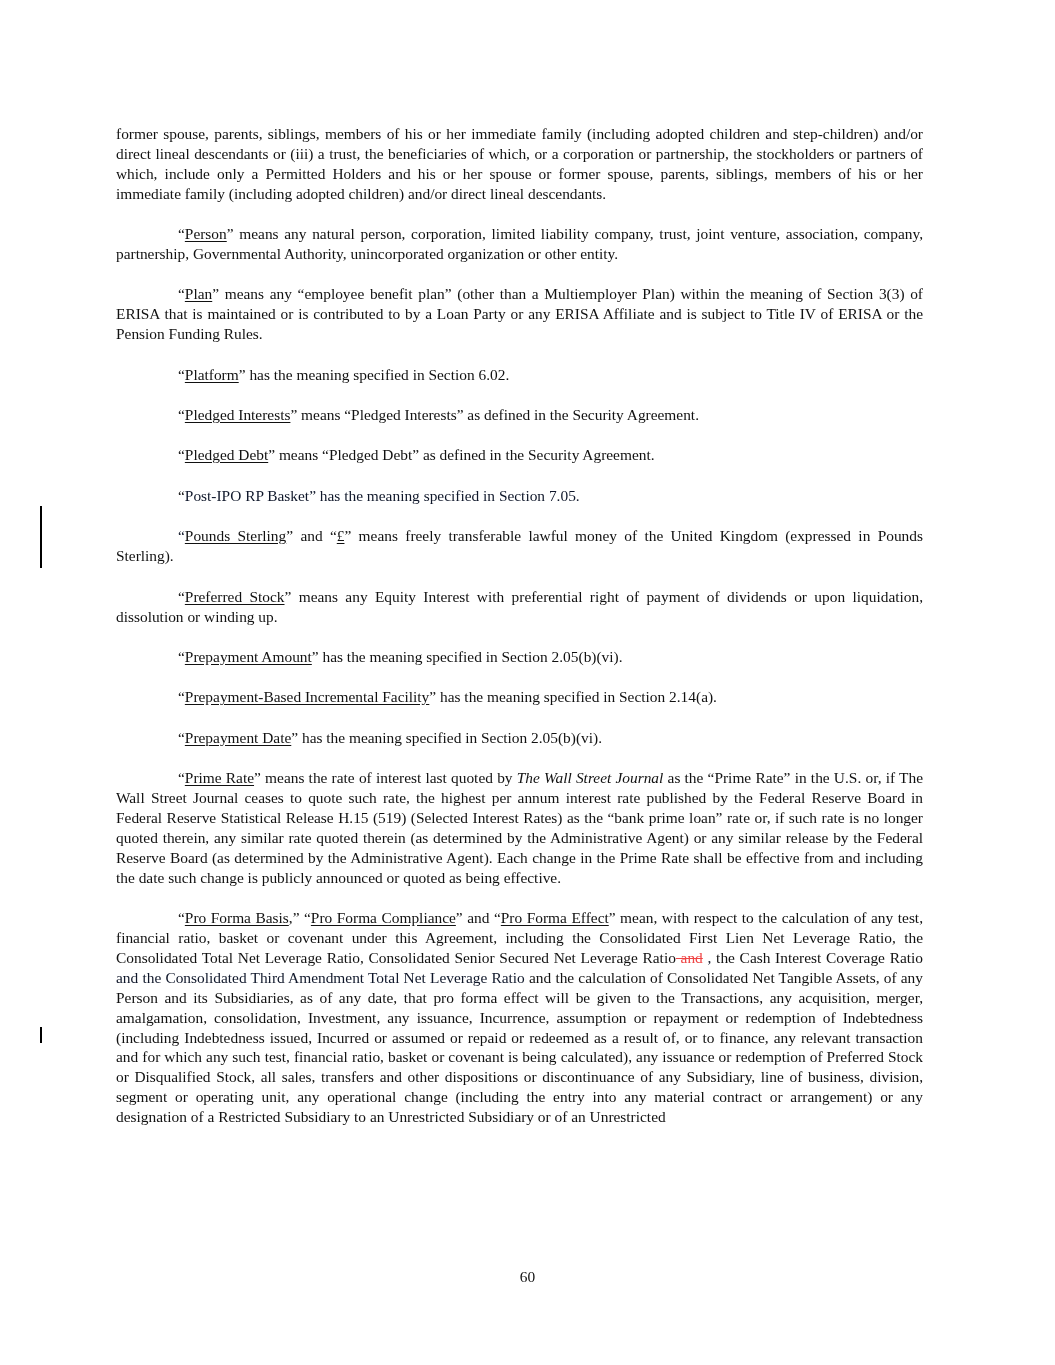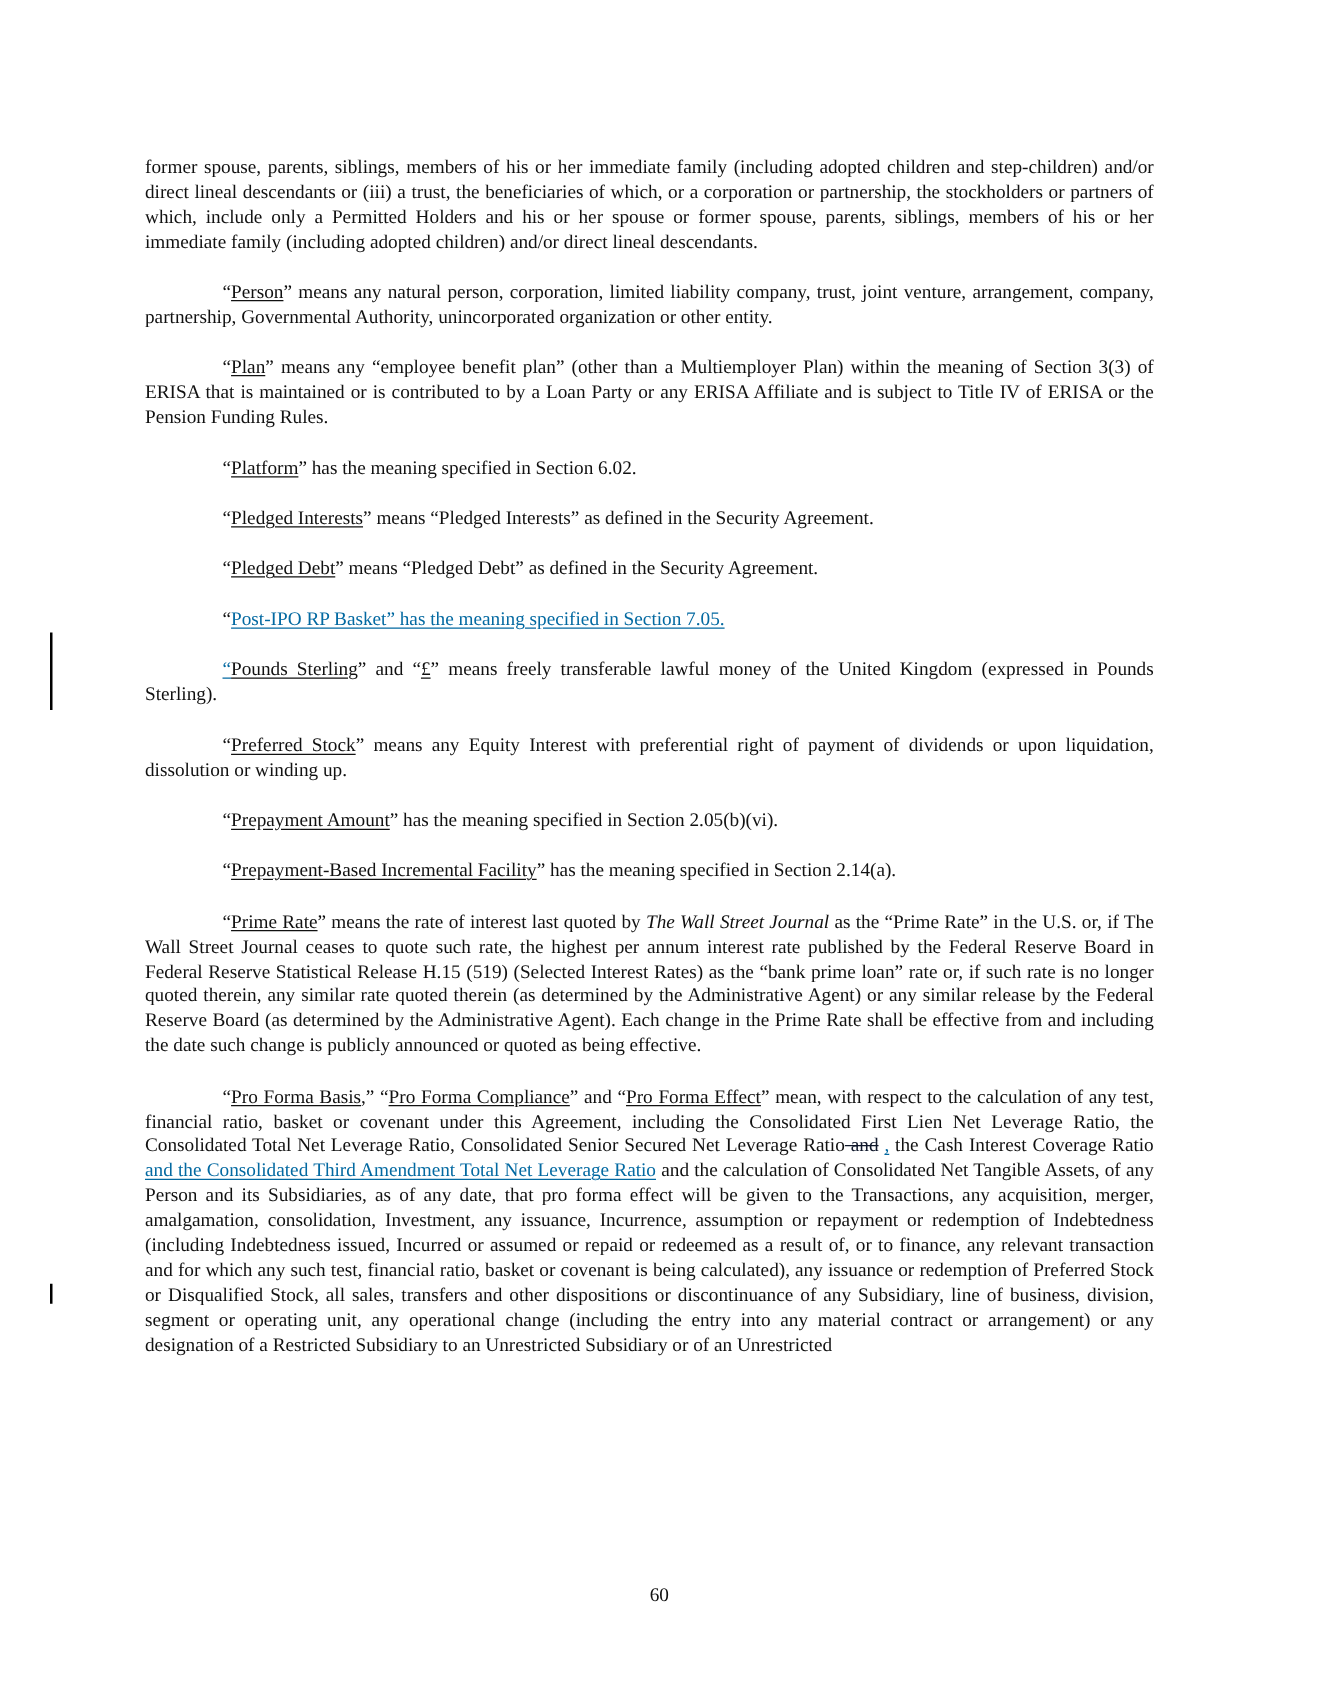--- a/index.html
+++ b/index.html
@@ -4,59 +4,60 @@
   <style>
     html, body { margin: 0; padding: 0; background: #ffffff; }
     body { width: 1055px; height: 1365px; position: relative; overflow: hidden; }
     .page {
       position: absolute; left: 116px; top: 124px; width: 807px;
       font-family: "Liberation Serif", serif; font-size: 15.4px; line-height: 19.9px; color: #111;
     }
     .para { margin: 0 0 20.5px 0; text-align: justify; }
     .indent { text-indent: 62px; }
     .term { text-decoration: underline; text-underline-offset: 2px; margin-top: 40px; }
-    .ins { color: #0369a1; text-decoration: underline; text-underline-offset: 2px; }
-    .del { color: #0f172a; text-decoration: line-through; }
+    .ins { color: #0f172a; text-underline-offset: 2px; }
+    .del { color: #ef4444; text-decoration: line-through; }
     .it { font-style: italic; }
     .change-bar { position: absolute; left: 40px; width: 2px; background: #000; }
     .page-number {
       position: absolute; left: 0; width: 1055px; top: 1268px; text-align: center;
       font-family: "Liberation Serif", serif; font-size: 15.4px; color: #111;
     }
   </style>
 </head>
 <body>
 
 <div class="change-bar" style="top:506px;height:62px;"></div>
 <div class="change-bar" style="top:1027px;height:16px;"></div>
 
 <div class="page">
 
   <p class="para"><span>former spouse, parents, siblings, members of his or her immediate family (including adopted children and step-children) and/or direct lineal descendants or (iii) a trust, the beneficiaries of which, or a corporation or partnership, the stockholders or partners of which, include only a Permitted Holders and his or her spouse or former spouse, parents, siblings, members of his or her immediate family (including adopted children) and/or direct lineal descendants.</span></p>
 
-  <p class="para indent"><span>“</span><span class="term">Person</span><span>” means any natural person, corporation, limited liability company, trust, joint venture, arrangement, company, partnership, Governmental Authority, unincorporated organization or other entity.</span></p>
+  <p class="para indent"><span>“</span><span class="term">Person</span><span>” means any natural person, corporation, limited liability company, trust, joint venture, association, company, partnership, Governmental Authority, unincorporated organization or other entity.</span></p>
 
   <p class="para indent"><span>“</span><span class="term">Plan</span><span>” means any “employee benefit plan” (other than a Multiemployer Plan) within the meaning of Section 3(3) of ERISA that is maintained or is contributed to by a Loan Party or any ERISA Affiliate and is subject to Title IV of ERISA or the Pension Funding Rules.</span></p>
 
   <p class="para indent"><span>“</span><span class="term">Platform</span><span>” has the meaning specified in Section 6.02.</span></p>
 
   <p class="para indent"><span>“</span><span class="term">Pledged Interests</span><span>” means “Pledged Interests” as defined in the Security Agreement.</span></p>
 
   <p class="para indent"><span>“</span><span class="term">Pledged Debt</span><span>” means “Pledged Debt” as defined in the Security Agreement.</span></p>
 
   <p class="para indent"><span>“</span><span class="ins">Post-IPO RP Basket” has the meaning specified in Section 7.05.</span></p>
 
   <p class="para indent"><span class="ins">“</span><span class="term">Pounds Sterling</span><span>” and “</span><span class="term">£</span><span>” means freely transferable lawful money of the United Kingdom (expressed in Pounds Sterling).</span></p>
 
   <p class="para indent"><span>“</span><span class="term">Preferred Stock</span><span>” means any Equity Interest with preferential right of payment of dividends or upon liquidation, dissolution or winding up.</span></p>
 
   <p class="para indent"><span>“</span><span class="term">Prepayment Amount</span><span>” has the meaning specified in Section 2.05(b)(vi).</span></p>
 
   <p class="para indent"><span>“</span><span class="term">Prepayment-Based Incremental Facility</span><span>” has the meaning specified in Section 2.14(a).</span></p>
 
+  <p class="para indent"><span>“</span><span class="term">Prepayment Date</span><span>” has the meaning specified in Section 2.05(b)(vi).</span></p>
 
 
   <p class="para indent"><span>“</span><span class="term">Prime Rate</span><span>” means the rate of interest last quoted by </span><span class="it">The Wall Street Journal</span><span> as the “Prime Rate” in the U.S. or, if The Wall Street Journal ceases to quote such rate, the highest per annum interest rate published by the Federal Reserve Board in Federal Reserve Statistical Release H.15 (519) (Selected Interest Rates) as the “bank prime loan” rate or, if such rate is no longer quoted therein, any similar rate quoted therein (as determined by the Administrative Agent) or any similar release by the Federal Reserve Board (as determined by the Administrative Agent).  Each change in the Prime Rate shall be effective from and including the date such change is publicly announced or quoted as being effective.</span></p>
 
   <p class="para indent"><span>“</span><span class="term">Pro Forma Basis</span><span>,” “</span><span class="term">Pro Forma Compliance</span><span>” and “</span><span class="term">Pro Forma Effect</span><span>” mean, with respect to the calculation of any test, financial ratio, basket or covenant under this Agreement, including the Consolidated First Lien Net Leverage Ratio, the Consolidated Total Net Leverage Ratio, Consolidated Senior Secured Net Leverage Ratio</span><span class="del"> and</span> <span class="ins">,</span><span> the Cash Interest Coverage Ratio</span><span class="ins"> and the Consolidated Third Amendment Total Net Leverage Ratio</span><span> and the calculation of Consolidated Net Tangible Assets, of any Person and its Subsidiaries, as of any date, that pro forma effect will be given to the Transactions, any acquisition, merger, amalgamation, consolidation, Investment, any issuance, Incurrence, assumption or repayment or redemption of Indebtedness (including Indebtedness issued, Incurred or assumed or repaid or redeemed as a result of, or to finance, any relevant transaction and for which any such test, financial ratio, basket or covenant is being calculated), any issuance or redemption of Preferred Stock or Disqualified Stock, all sales, transfers and other dispositions or discontinuance of any Subsidiary, line of business, division, segment or operating unit, any operational change (including the entry into any material contract or arrangement) or any designation of a Restricted Subsidiary to an Unrestricted Subsidiary or of an Unrestricted</span></p>
 
 </div>
 
 <div class="page-number">60</div>
 

